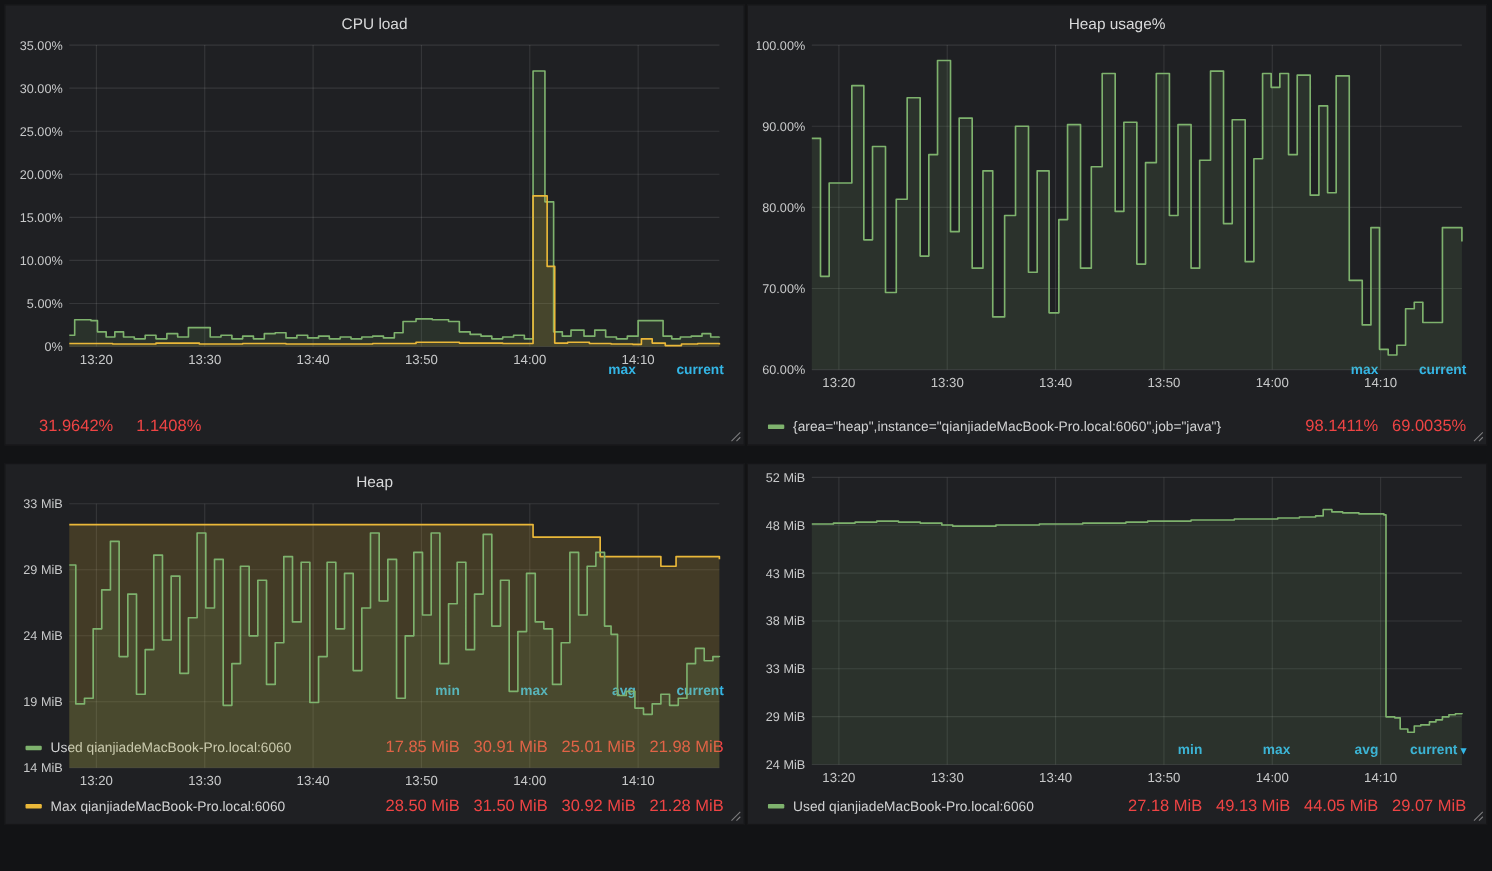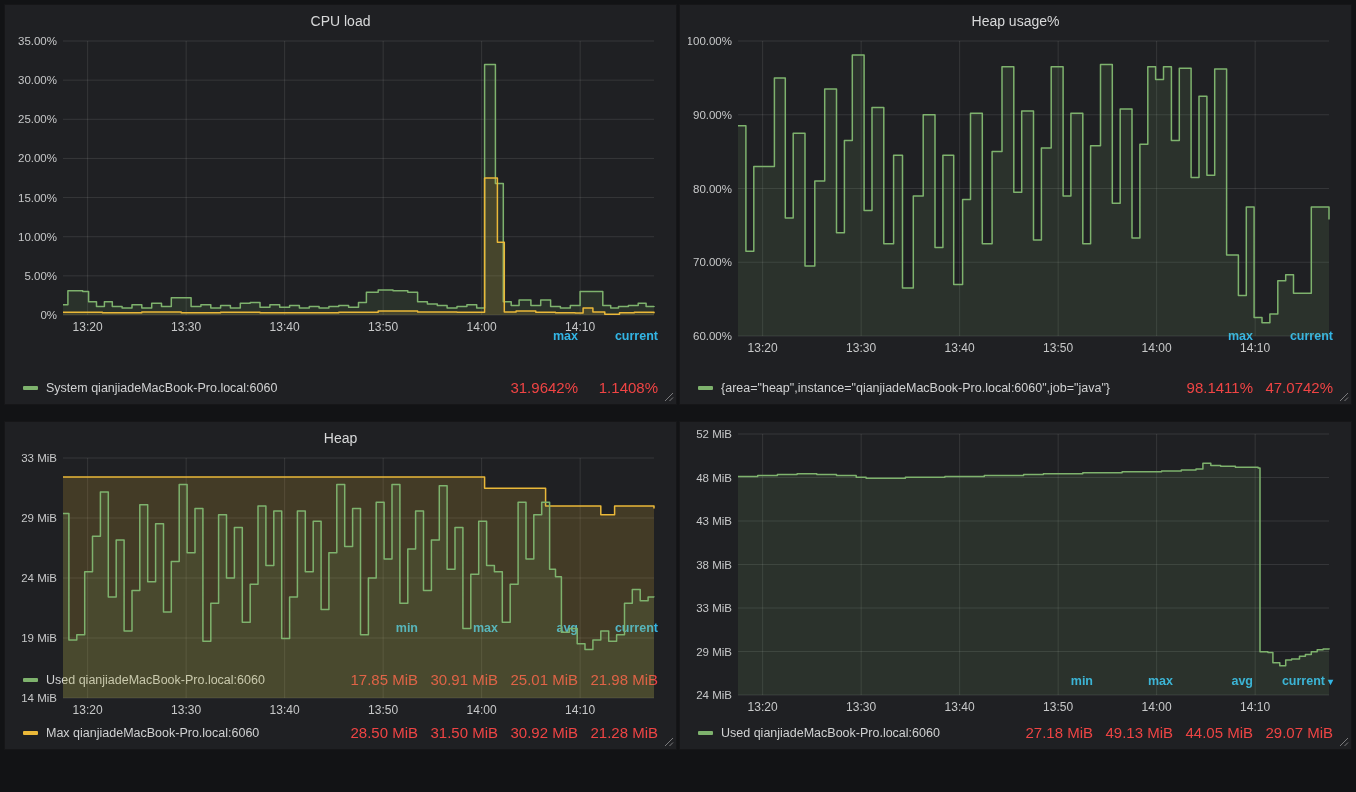--- a/index.html
+++ b/index.html
@@ -112,24 +112,20 @@
           <path d="M50.0,279.3 L89.4,279.3 L89.4,279.7 L128.8,279.7 L128.8,278.9 L168.2,278.9 L168.2,279.7 L207.6,279.7 L207.6,279.3 L247.0,279.3 L247.0,279.7 L286.4,279.7 L286.4,279.7 L325.8,279.7 L325.8,279.3 L365.2,279.3 L365.2,278.1 L404.6,278.1 L404.6,278.9 L444.0,278.9 L444.0,279.3 L471.6,279.3 L471.6,145.0 L484.4,145.0 L484.4,209.2 L491.3,209.2 L491.3,278.9 L503.1,278.9 L503.1,278.1 L522.8,278.1 L522.8,279.3 L542.5,279.3 L542.5,279.7 L562.2,279.7 L562.2,280.0 L570.1,280.0 L570.1,275.0 L579.9,275.0 L579.9,278.9 L591.8,278.9 L591.8,281.2 L606.5,281.2 L606.5,279.7 L621.3,279.7 L621.3,279.3 L641.0,279.3 L641.0,280.2" fill="none" stroke="#eab839" stroke-width="1.5" stroke-linejoin="round"></path>
         </svg>
       </div>
     <div class="legend">
         <div class="lrow lheader">
           <div class="lname"></div>
           <div class="lval">max</div>
           <div class="lval">current</div>
         </div>
         <div class="lrow">
-          <div class="lname">
-            <span class="swatch" style="background: rgb(126, 178, 109);"></span>
-            <span>System qianjiadeMacBook-Pro.local:6060</span>
-          </div>
           <div class="lval">31.9642%</div>
           <div class="lval">1.1408%</div>
         </div>
       </div>
     <svg class="resize-handle" viewBox="0 0 10 10">
         <path d="M9 1 L1 9 M9 5.5 L5.5 9" stroke="#7b7b7d" stroke-width="1" fill="none"></path>
       </svg>
   </div>
 
   <div class="panel">
@@ -171,21 +167,21 @@
           <div class="lname"></div>
           <div class="lval">max</div>
           <div class="lval">current</div>
         </div>
         <div class="lrow">
           <div class="lname">
             <span class="swatch" style="background: rgb(126, 178, 109);"></span>
             <span>{area="heap",instance="qianjiadeMacBook-Pro.local:6060",job="java"}</span>
           </div>
           <div class="lval">98.1411%</div>
-          <div class="lval">47.0742%</div>
+          <div class="lval">69.0035%</div>
         </div>
       </div>
     <svg class="resize-handle" viewBox="0 0 10 10">
         <path d="M9 1 L1 9 M9 5.5 L5.5 9" stroke="#7b7b7d" stroke-width="1" fill="none"></path>
       </svg>
   </div>
 
   <div class="panel">
     <div class="panel-title">Heap</div>
     <div class="chart">

